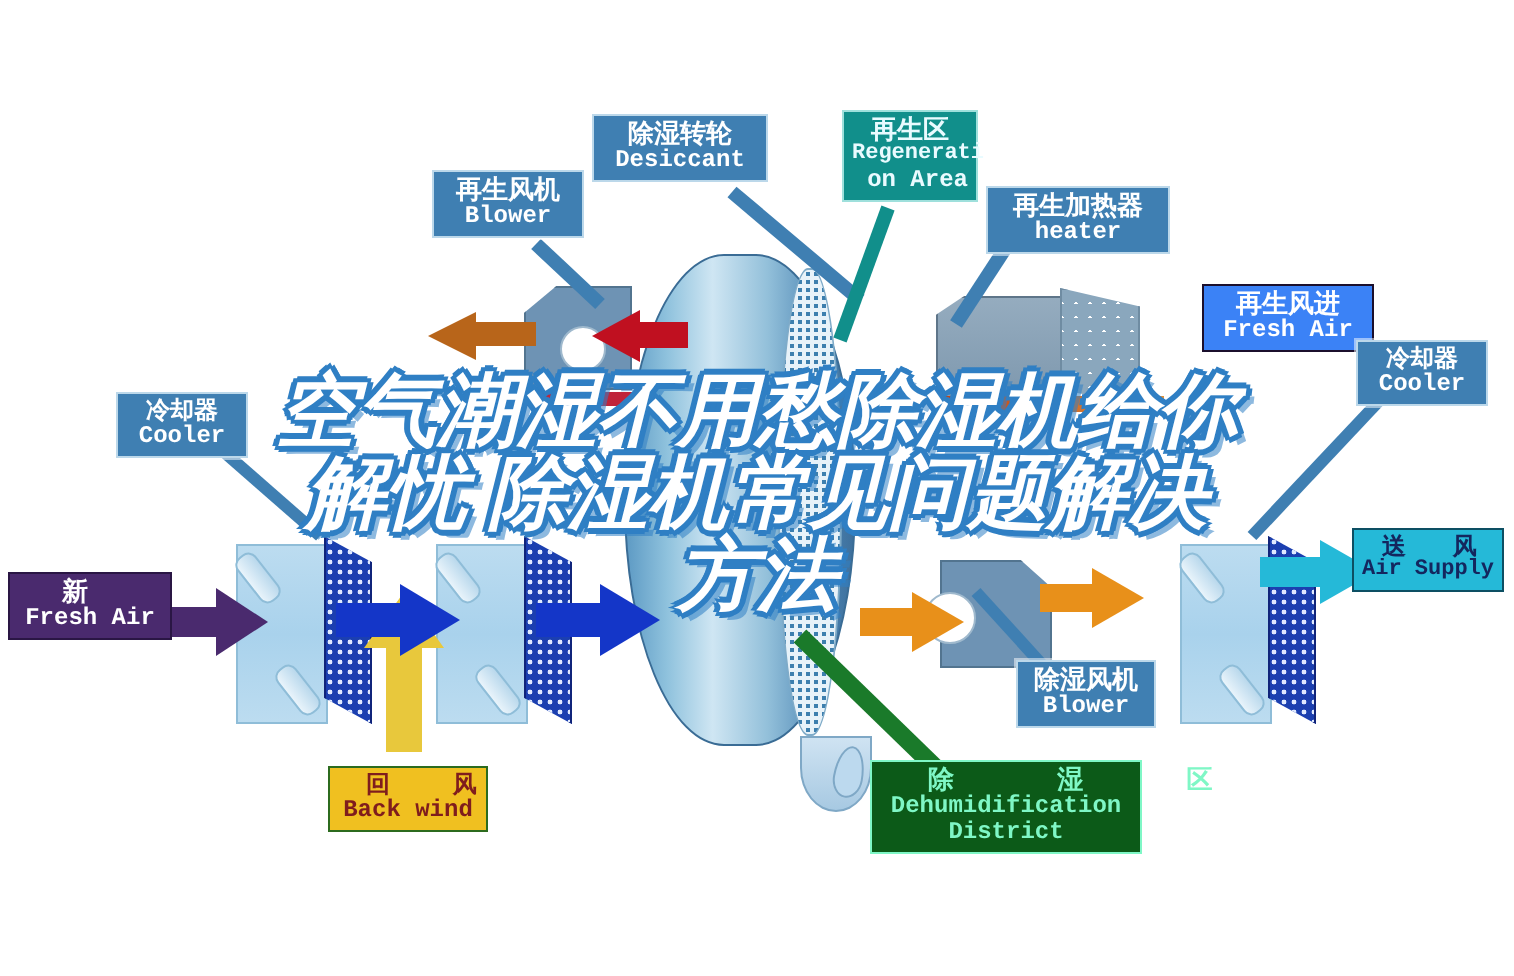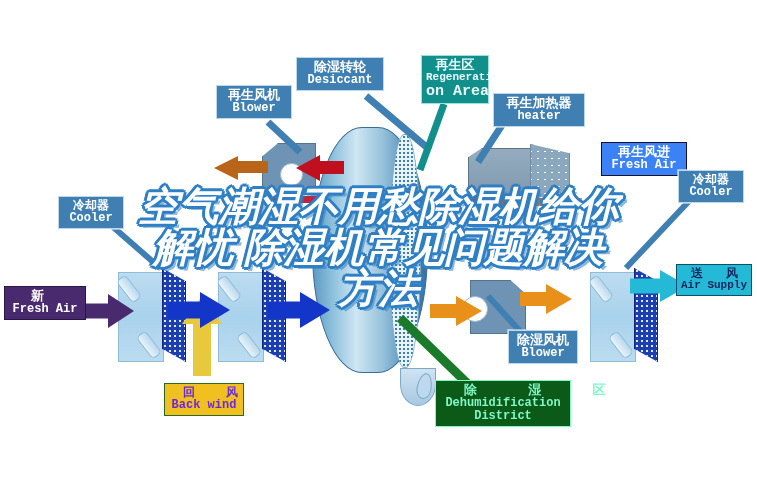--- a/index.html
+++ b/index.html
@@ -20,21 +20,21 @@
     box-sizing:border-box;
     text-align:center;
     line-height:1.08;
     padding:2px 4px 3px 4px;
     white-space:nowrap;
     z-index:40;
   }
   .label .cn{
     display:block;
     font-weight:bold;
-    font-family:Liberation Serif, serif;
+    font-family:Liberation Sans, sans-serif;
   }
   .label .en{
     display:block;
     font-family:"Liberation Mono", monospace;
     font-weight:bold;
   }
 
   
   .lbl-blue{
     background:#3f7fb2;
@@ -73,21 +73,21 @@
   }
   
   .lbl-green{
     background:#0c5a18;
     color:#7ff7c6;
     border:1px solid #7ff7c6;
   }
   
   .lbl-gold{
     background:#f0c020;
-    color:#6d28d9;
+    color:#7f1d1d;
     border:1px solid #2c6b1e;
   }
   .lbl-gold .cn{letter-spacing:14px;text-indent:14px;}
   .lbl-purple .cn{letter-spacing:22px;text-indent:22px;}
   .lbl-cyan .cn{letter-spacing:10px;text-indent:10px;}
   .lbl-green .cn{letter-spacing:24px;text-indent:24px;}
 
   
   .piece{position:absolute;}
 
@@ -334,21 +334,21 @@
   </div>
 
   <div class="label lbl-blue" style="left:216px;top:85px;width:76px;">
     <span class="cn" style="font-size:13px;">再生风机</span>
     <span class="en" style="font-size:12px;">Blower</span>
   </div>
 
   <div class="label lbl-teal" style="left:421px;top:55px;width:68px;">
     <span class="cn" style="font-size:13px;">再生区</span>
     <span class="en" style="font-size:11px;">Regenerati</span>
-    <span class="en" style="font-size:15px;">on Area</span>
+    <span class="en" style="font-size:12px;text-align:right;">on Area</span>
   </div>
 
   <div class="label lbl-blue" style="left:493px;top:93px;width:92px;">
     <span class="cn" style="font-size:13px;">再生加热器</span>
     <span class="en" style="font-size:12px;">heater</span>
   </div>
 
   <div class="label lbl-purple2" style="left:601px;top:142px;width:86px;">
     <span class="cn" style="font-size:13px;">再生风进</span>
     <span class="en" style="font-size:12px;">Fresh Air</span>

